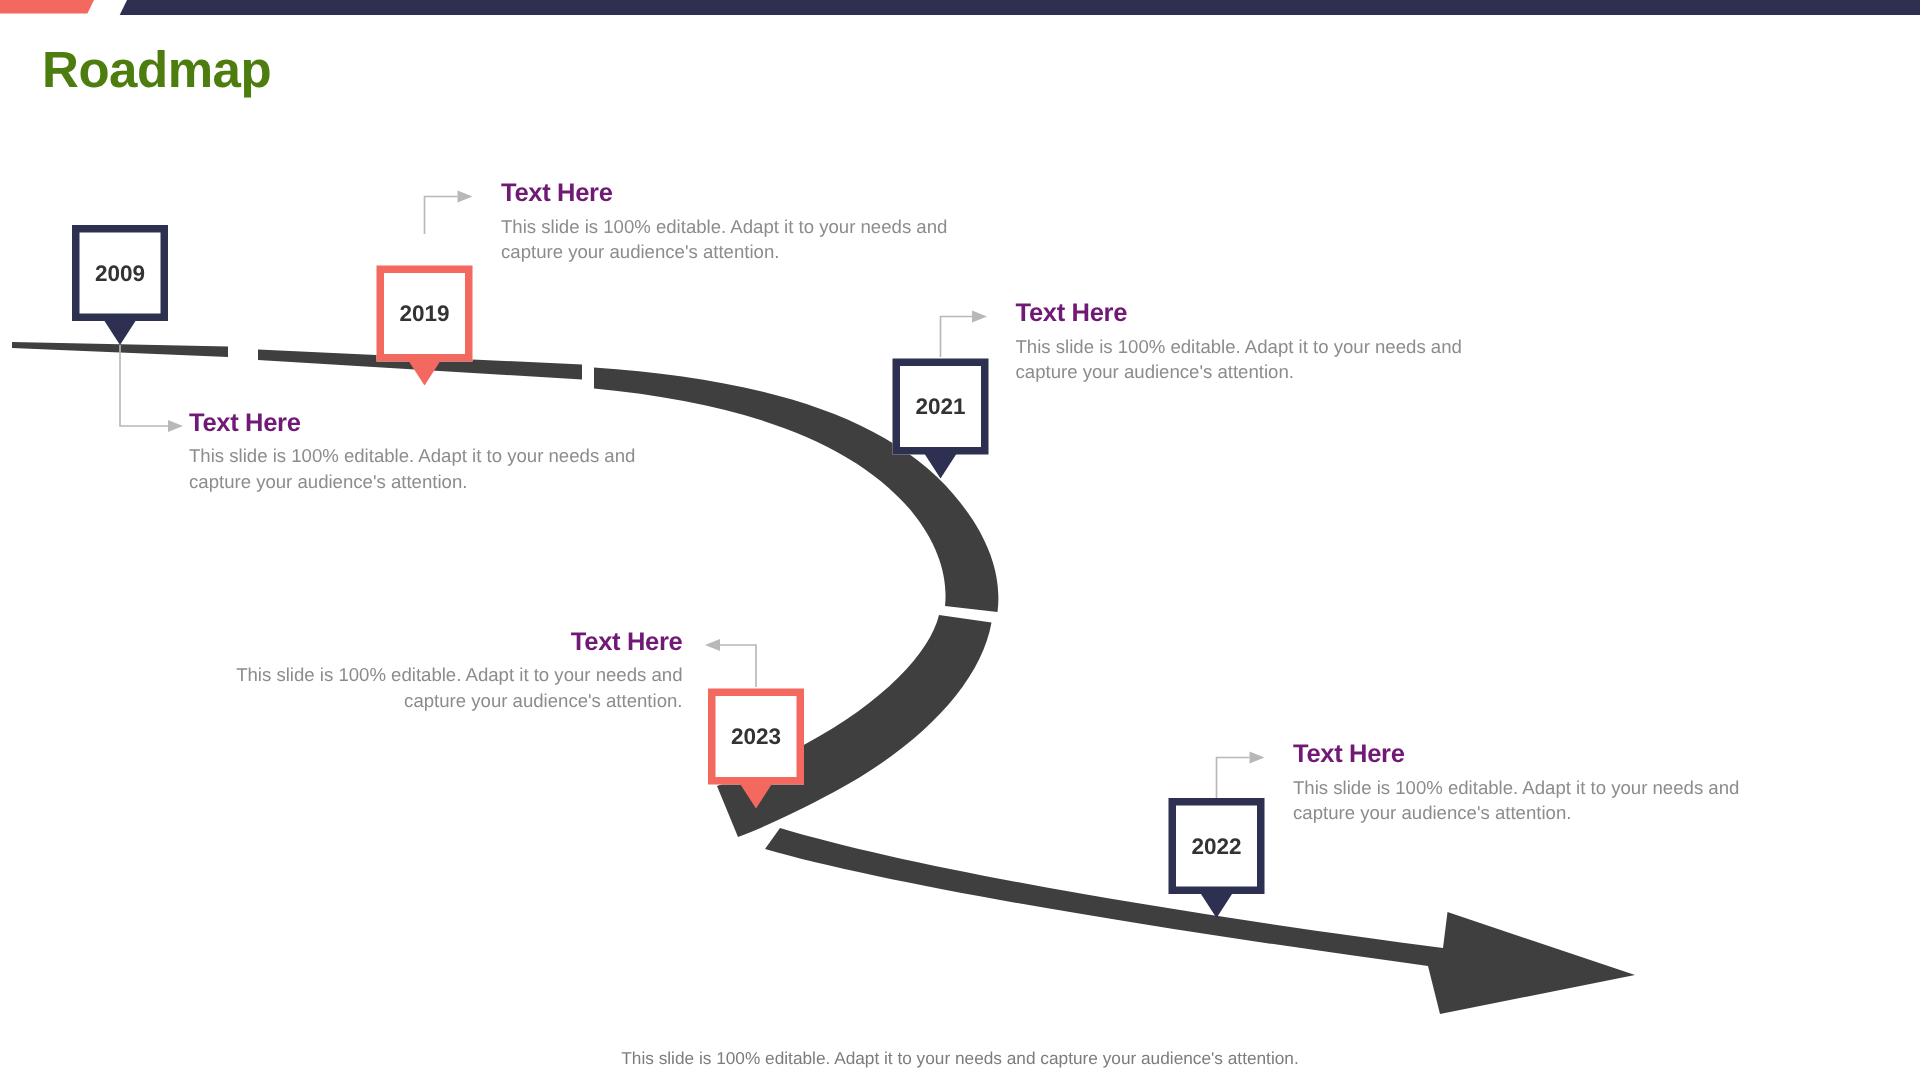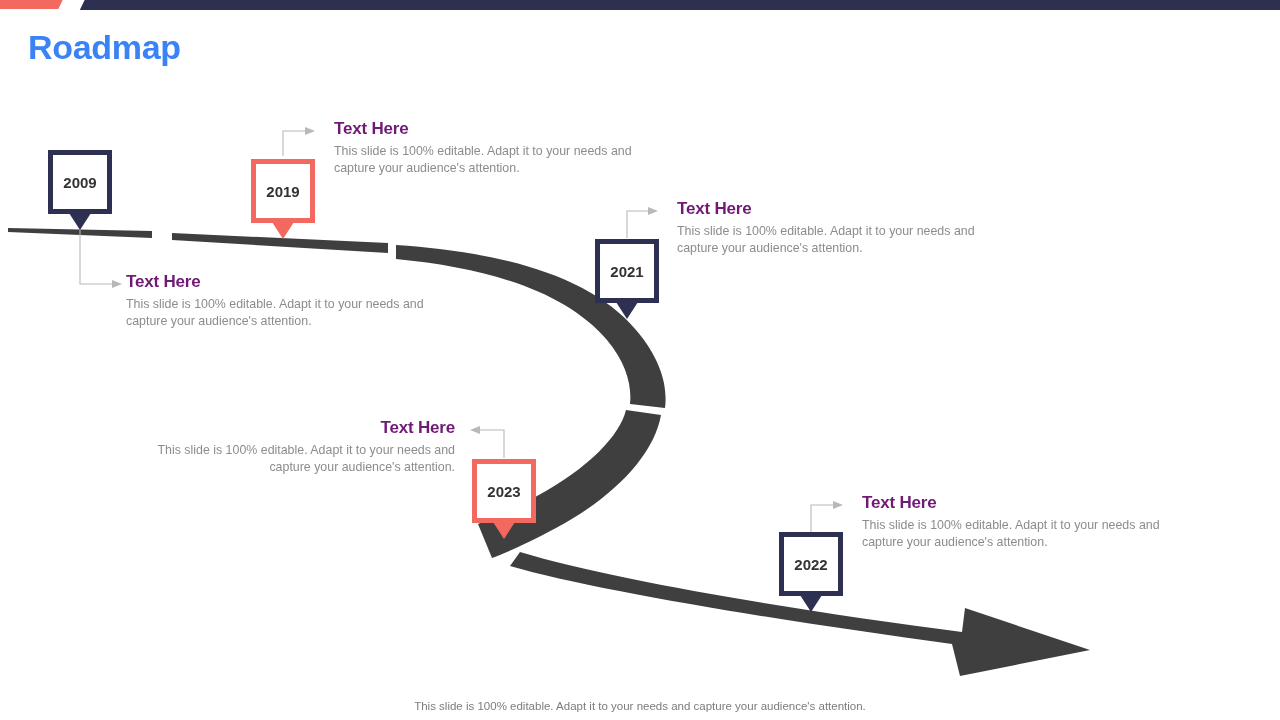--- a/index.html
+++ b/index.html
@@ -35,21 +35,21 @@
     background: #ffffff;
     transform: skewX(-26deg);
   }
 
   
   #page-title {
     position: absolute;
     left: 28px; top: 28px;
     font-size: 34px;
     font-weight: bold;
-    color: #3b82f6;
+    color: #4d7c0f;
     letter-spacing: -0.3px;
   }
 
   
   #road-svg {
     position: absolute; left: 0; top: 0;
     width: 1280px; height: 720px;
     pointer-events: none;
   }
 
@@ -180,21 +180,21 @@
     <path d="M 811,532 L 811,505 L 833,505"></path>
     <path fill="#b8b8b8" stroke="none" d="M 833,501 L 843,505 L 833,509 Z"></path>
   </g>
 </svg>
 
 <div class="marker" style="left:48px; top:150px;">
   <div class="box">2009</div>
   <div class="pointer"></div>
 </div>
 
-<div class="marker coral" style="left:251px; top:159px;">
+<div class="marker coral" style="left:251px; top:177px;">
   <div class="box">2019</div>
   <div class="pointer"></div>
 </div>
 
 <div class="marker" style="left:595px; top:239px;">
   <div class="box">2021</div>
   <div class="pointer"></div>
 </div>
 
 <div class="marker coral" style="left:472px; top:459px;">

